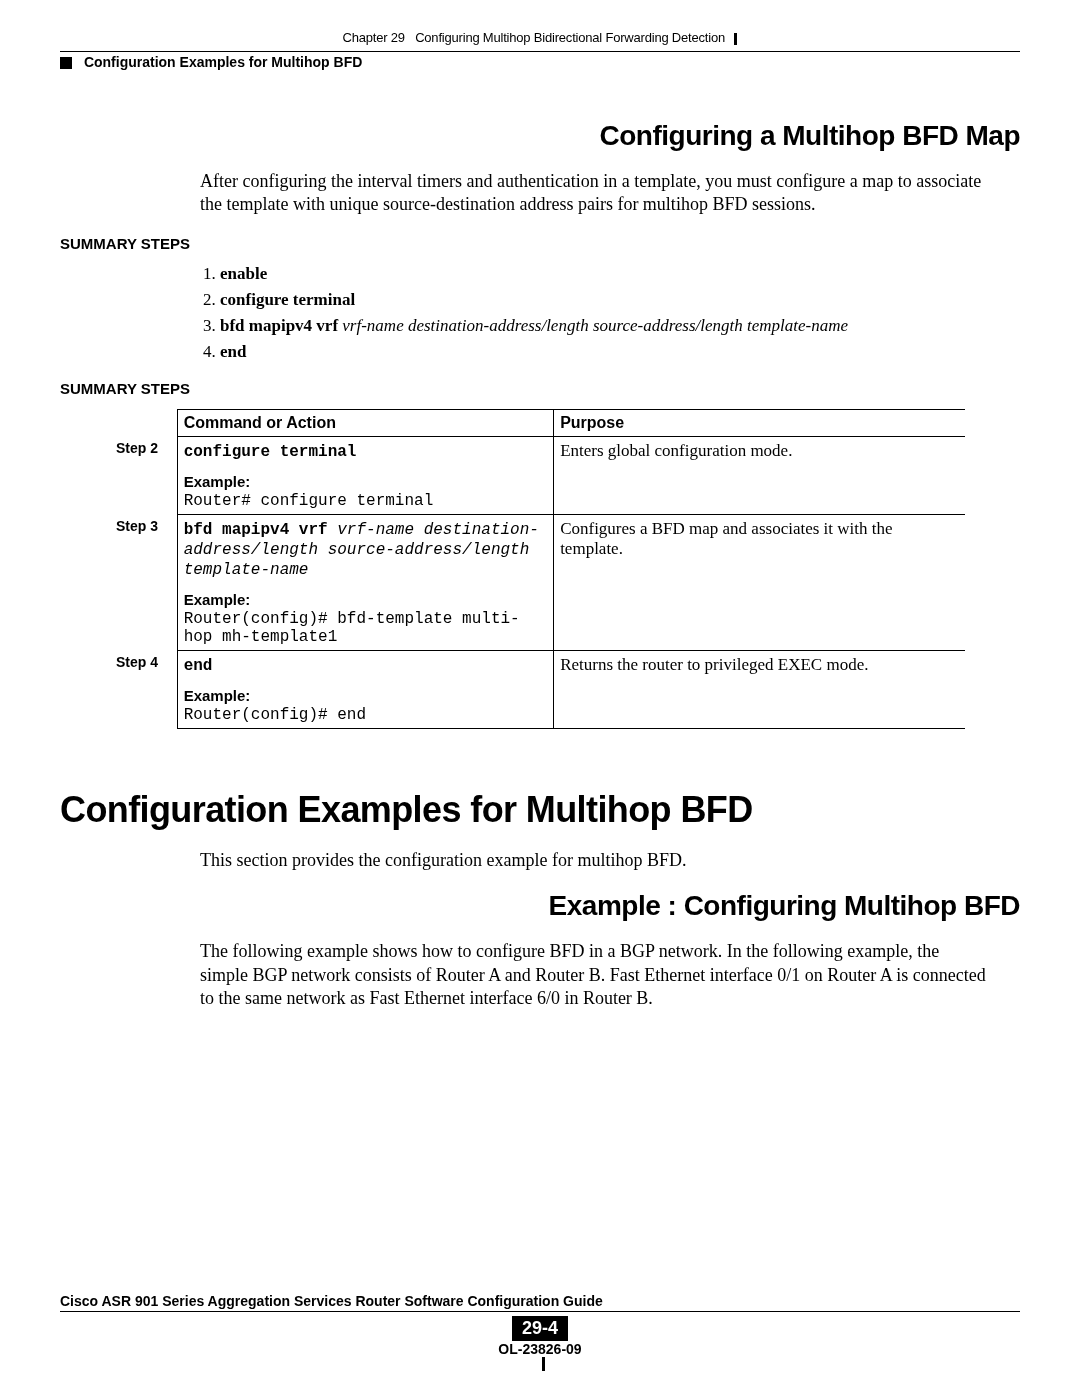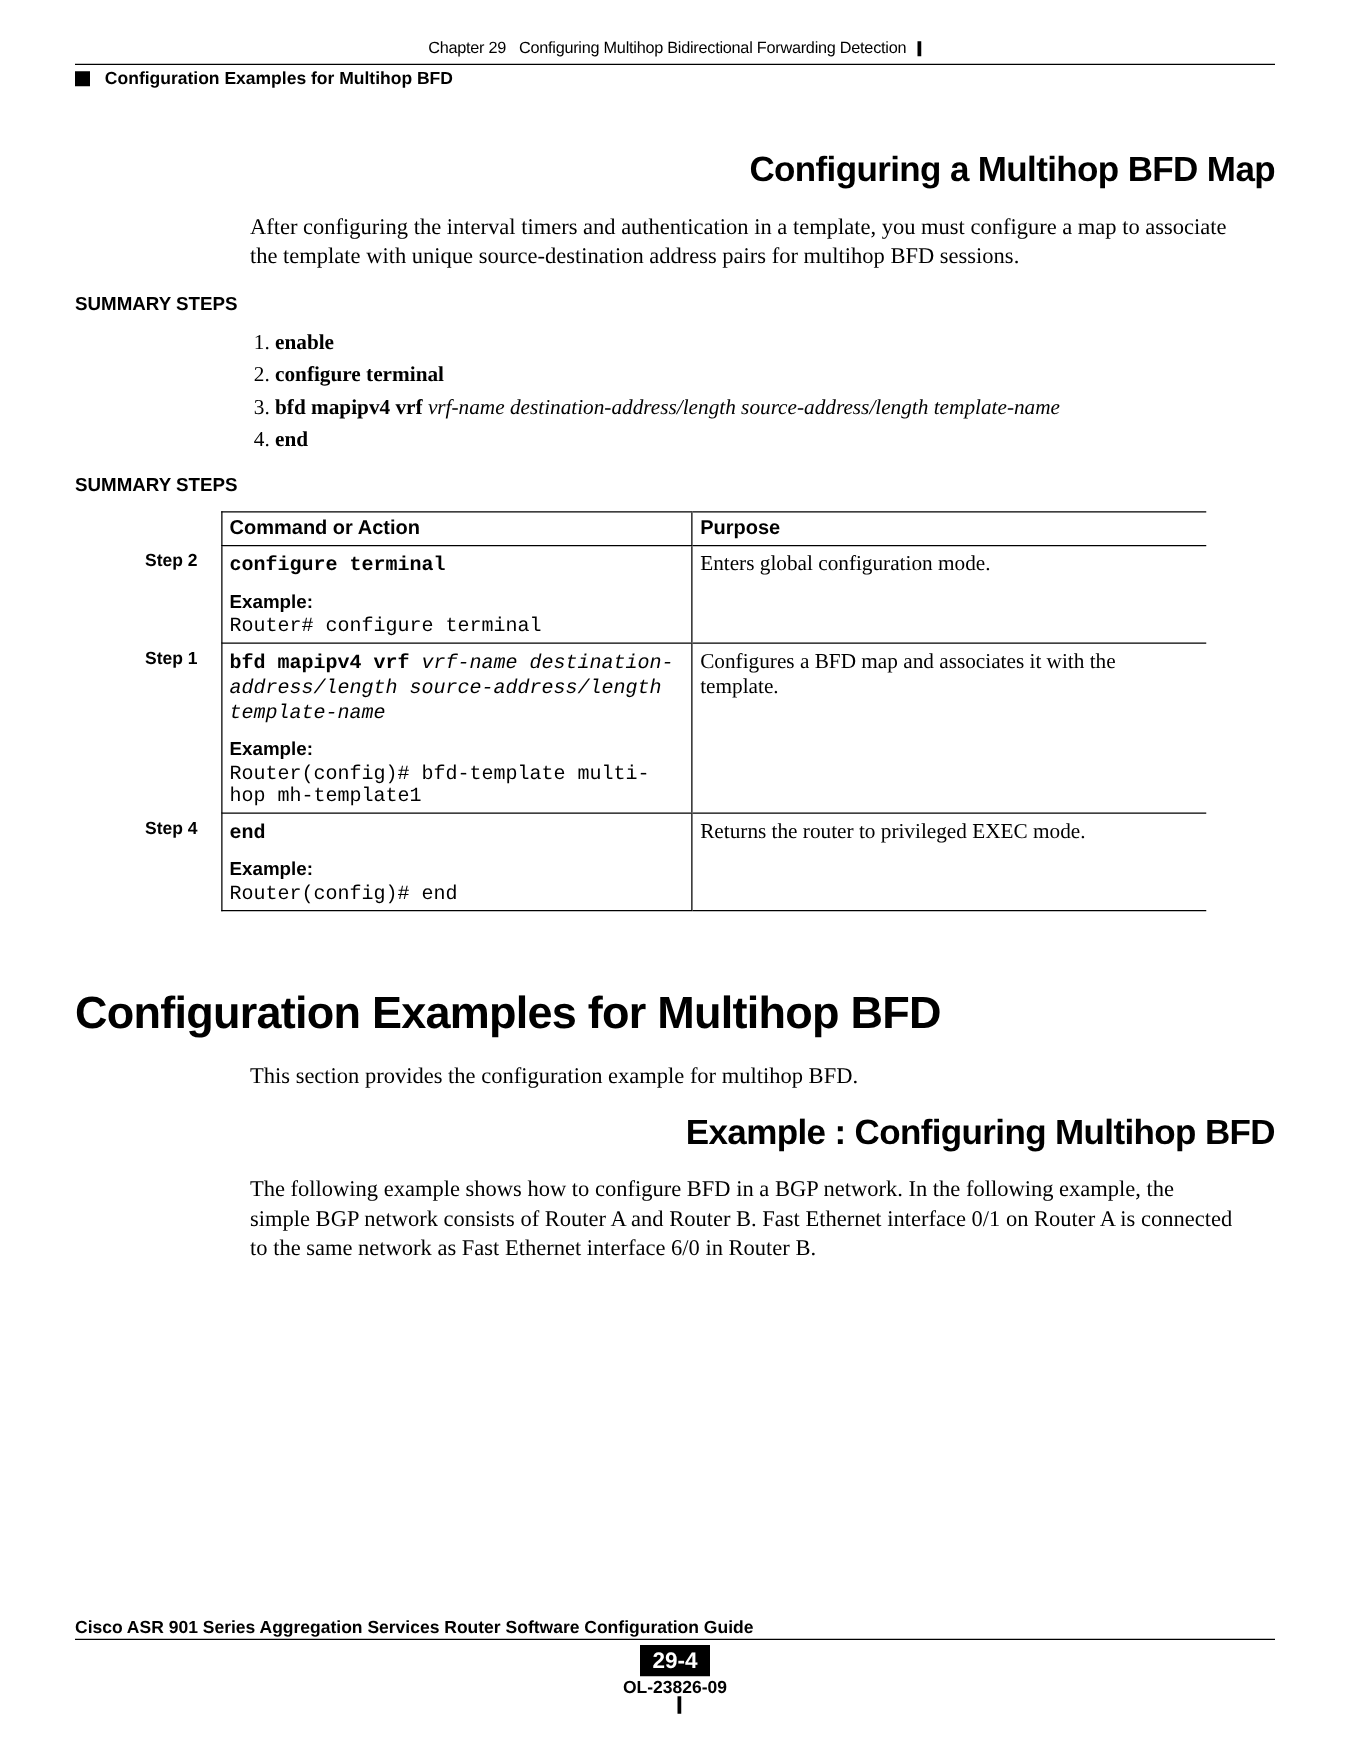--- a/index.html
+++ b/index.html
@@ -209,21 +209,21 @@
         <span class="cmd-b">configure terminal</span>
         <div class="example-lbl">Example:</div>
         <div class="mono">Router# configure terminal</div>
       </td>
       <td class="purpose">
         <div>Enters global configuration mode.</div>
       </td>
     </tr>
 
     <tr>
-      <td class="stepnum">Step 1</td>
+      <td class="stepnum">Step 3</td>
       <td class="cmdcol">
         <span class="cmd-b">bfd mapipv4 vrf </span><span class="cmd-i">vrf-name destination-address/length source-address/length template-name</span>
         <div class="example-lbl">Example:</div>
         <div class="mono">Router(config)# bfd-template multi-hop mh-template1</div>
       </td>
       <td class="purpose">
         <div>Configures a BFD map and associates it with the template.</div>
       </td>
     </tr>
 

